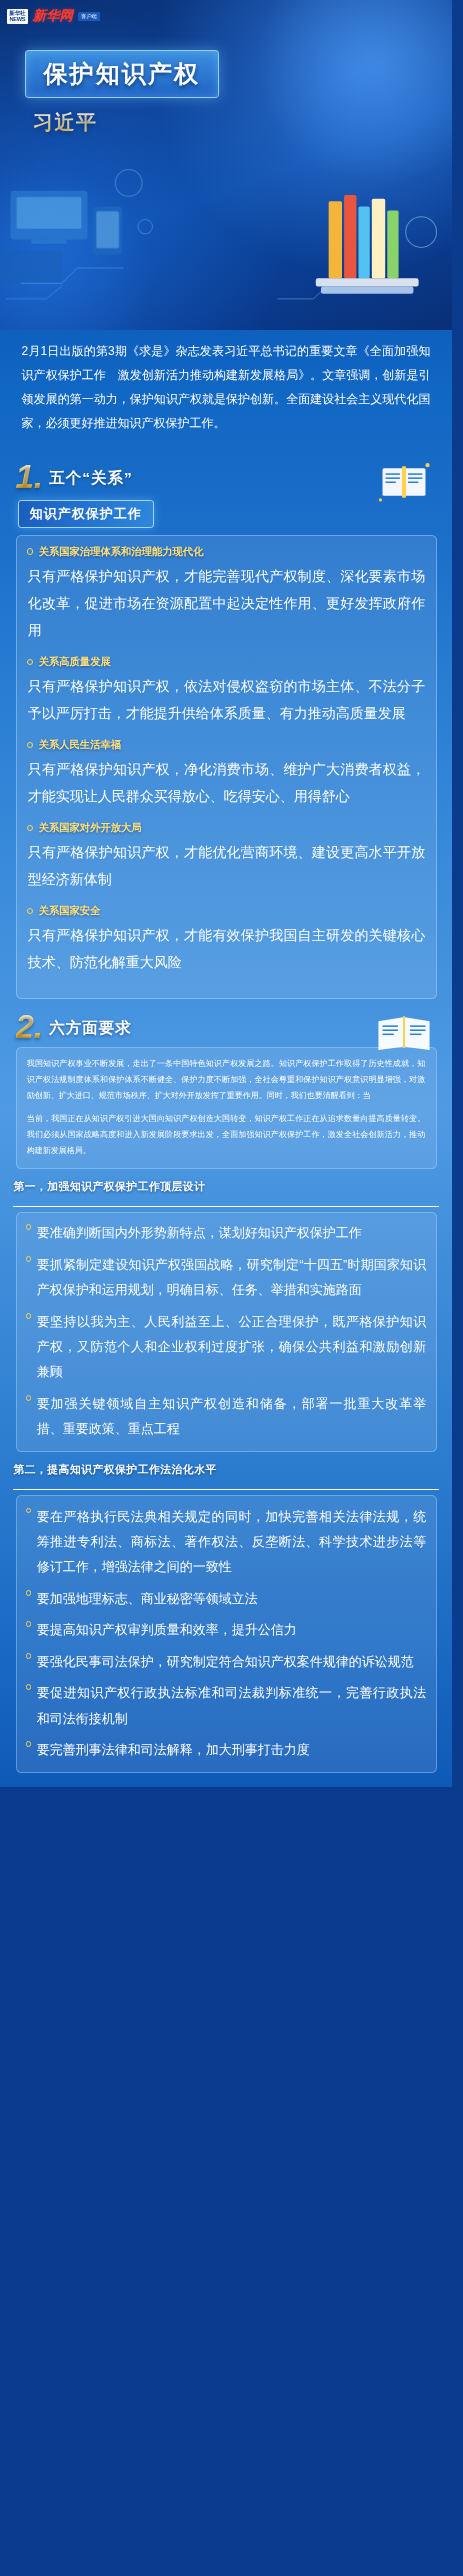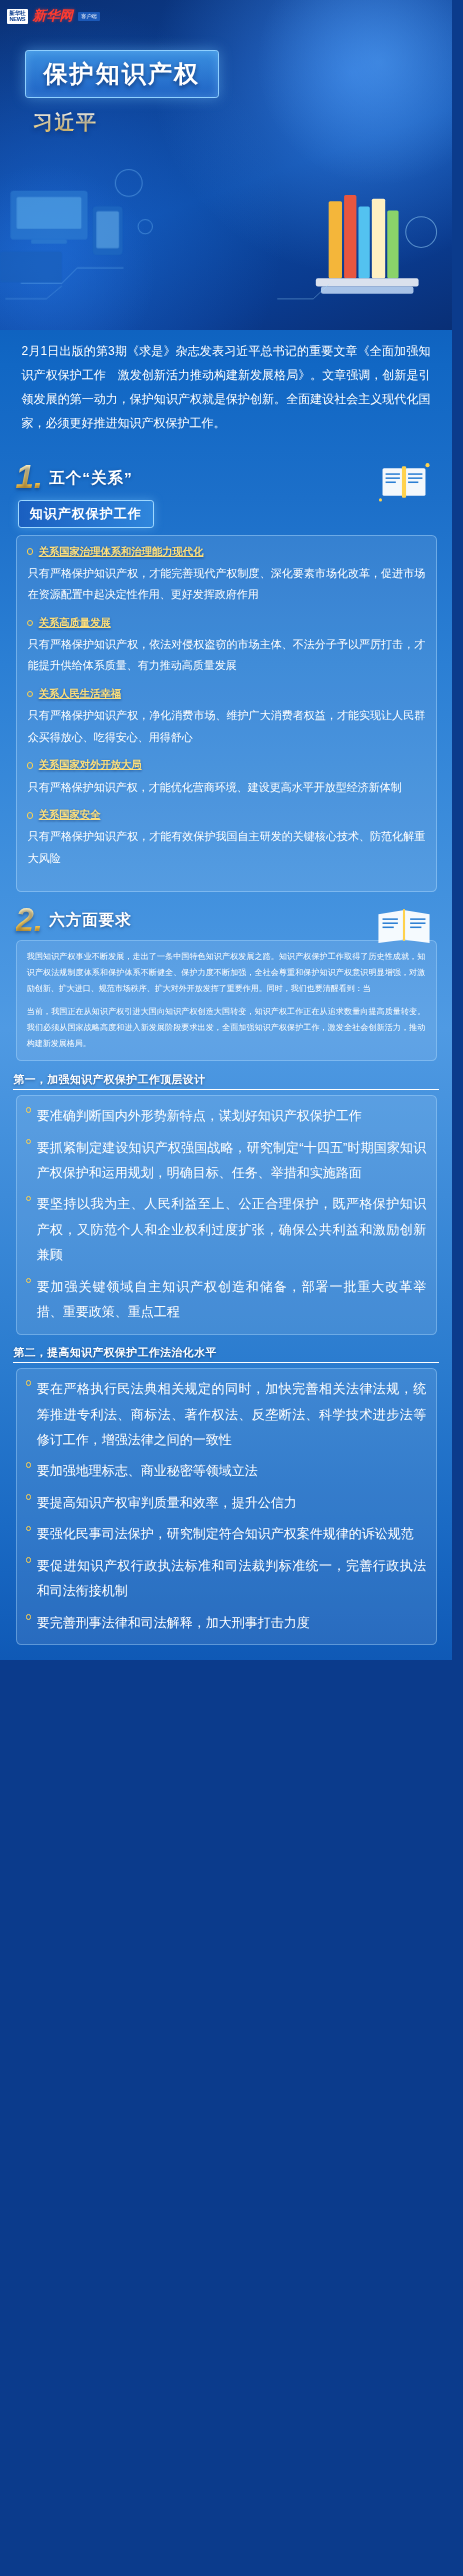--- a/index.html
+++ b/index.html
@@ -146,28 +146,27 @@
     padding: 8.2px 10.3px 10.3px;
   }
   .rel-item { margin-bottom: 10.3px; }
   .rel-item:last-child { margin-bottom: 11px; }
   .rel-title {
     display: flex; align-items: center; gap: 5.2px;
     font-size: 10.3px; font-weight: bold;
     color: #ffe07a;
     margin-bottom: 4.1px;
     text-shadow: 0 1px 2.6px rgba(0,25,70,.45);
-    text-decoration: underline;
   }
   .dot {
     width: 6.7px; height: 6.7px; border-radius: 50%;
     border: 1.5px solid #ffd24d; background: transparent; flex: none;
   }
   .rel-body {
-    color:#ffffff; font-size: 11px; line-height: 1.95;
+    color:#ffffff; font-size: 14px; line-height: 1.95;
     text-align: justify; padding-left: 1px;
   }
 
   
   .para-box {
     margin: 5.2px 15.5px 8.2px;
     background: rgba(255,255,255,.10);
     border: 0.5px solid rgba(175,220,255,.40);
     border-radius: 5.2px;
     padding: 8.2px 10.3px;
@@ -175,21 +174,21 @@
   }
   .para-box p + p { margin-top: 7.2px; }
 
   
   .sub-head {
     margin: 11.3px 13.4px 5.2px;
     display: flex; align-items: center;
   }
   .sub-head-text {
     color:#ffffff; font-size: 10.8px; font-weight: bold; letter-spacing: 0.5px;
-    padding-bottom: 2px;
+    padding-bottom: 12px;
     width: 100%;
     border-bottom: 1.5px solid #ffffff;
     text-shadow: 0 1px 2.6px rgba(0,25,70,.5);
   }
   .bullet-box {
     margin: 0 15.5px 9.3px;
     background: rgba(255,255,255,.10);
     border: 0.5px solid rgba(175,220,255,.40);
     border-radius: 5.2px;
     padding: 7.2px 9.3px 8.2px;

